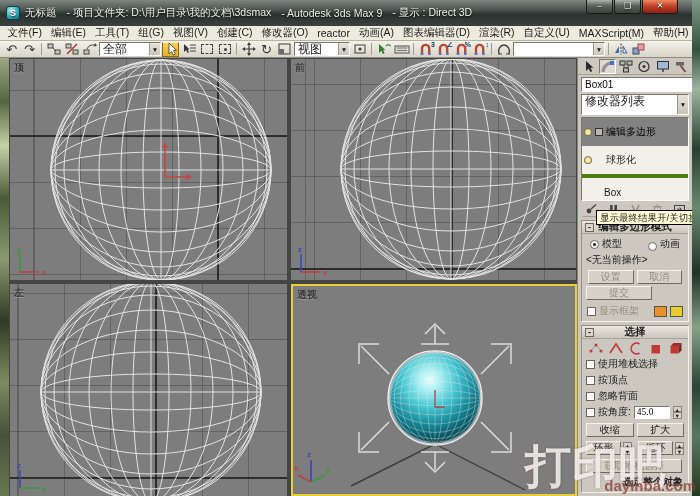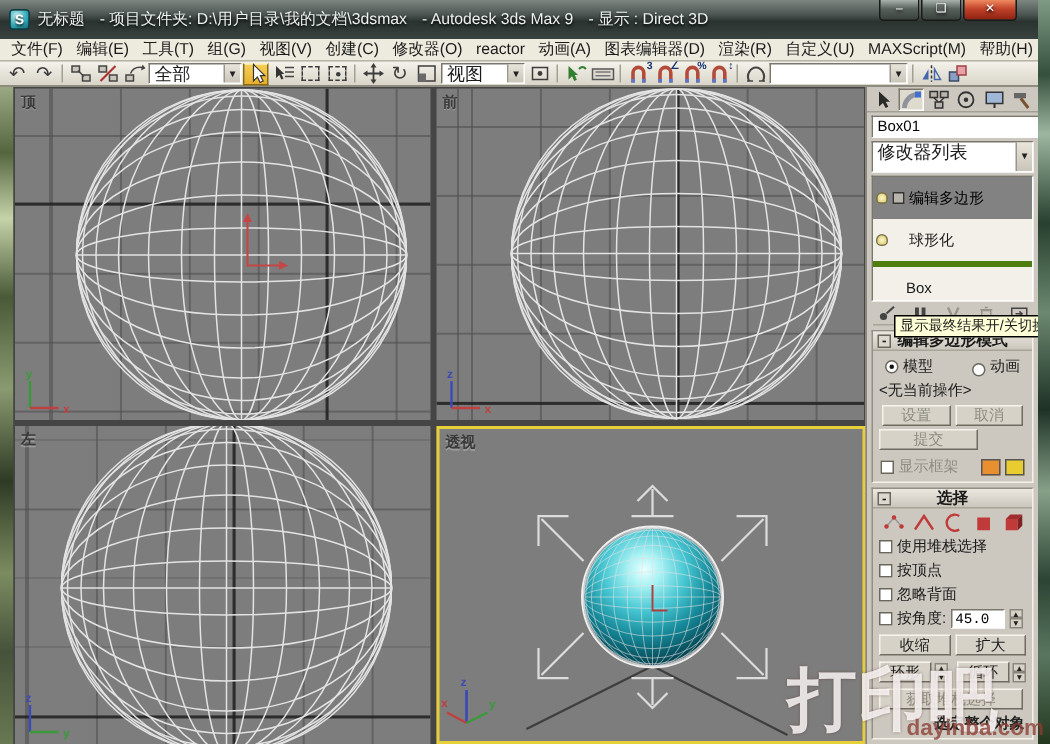--- a/index.html
+++ b/index.html
@@ -82,21 +82,21 @@
   .rrow{display:flex;align-items:center;padding:2px 4px 0;gap:3px}
   .rrow.center{}
   .radio{width:9px;height:9px;border-radius:50%;border:1px solid #6a665c;background:#fff;position:relative;flex:none}
   .radio.on:after{content:"";position:absolute;left:2px;top:2px;width:3px;height:3px;border-radius:50%;background:#111}
   .cb{width:9px;height:9px;border:1px solid #6a665c;background:#fff;flex:none}
   .pbtn{background:#d6d2c8;border:1px solid;border-color:#f6f3ec #6f6b61 #6f6b61 #f6f3ec;
     font-size:10px;height:14px;display:flex;align-items:center;justify-content:center;padding:0 4px;font-family:inherit;color:#1a1a1a}
   .pbtn.dis{color:#8f8c82}
   .lbl{font-size:10px}
   .lbl.dis{color:#8f8c82}
-  .numin{width:36px;height:13px;border:1px solid;border-color:#7a766c #fff #fff #7a766c;background:#fff;font-size:9.5px;padding:0 2px;font-family:Liberation Mono, monospace}
+  .numin{width:36px;height:13px;border:1px solid;border-color:#7a766c #fff #fff #7a766c;background:#fff;font-size:9.5px;padding:0 2px;font-family:Liberation Serif, serif}
   .spin{display:flex;flex-direction:column;width:9px;flex:none}
   .spin span{height:6.5px;font-size:5.5px;line-height:6px;text-align:center;background:#d6d2c8;border:1px solid #8a867c;color:#222}
   .subobj{display:flex;justify-content:center;gap:5px;padding-top:3px}
   .statusline{font-size:10px;font-weight:bold;text-align:right;padding:2px 5px 0;color:#222}
   
   .watermark{position:absolute;right:0;bottom:-8px;z-index:50;pointer-events:none;width:175px;height:62px}
   .wm-big{position:absolute;left:0;bottom:6px;font-size:46px;font-weight:bold;color:rgba(255,255,255,.82);
     letter-spacing:1px;text-shadow:0 0 2px rgba(90,40,30,.5);white-space:nowrap}
   .wm-site{position:absolute;right:4px;bottom:10px;font-size:15px;font-weight:bold;color:rgba(140,60,50,.78)}
 </style>

